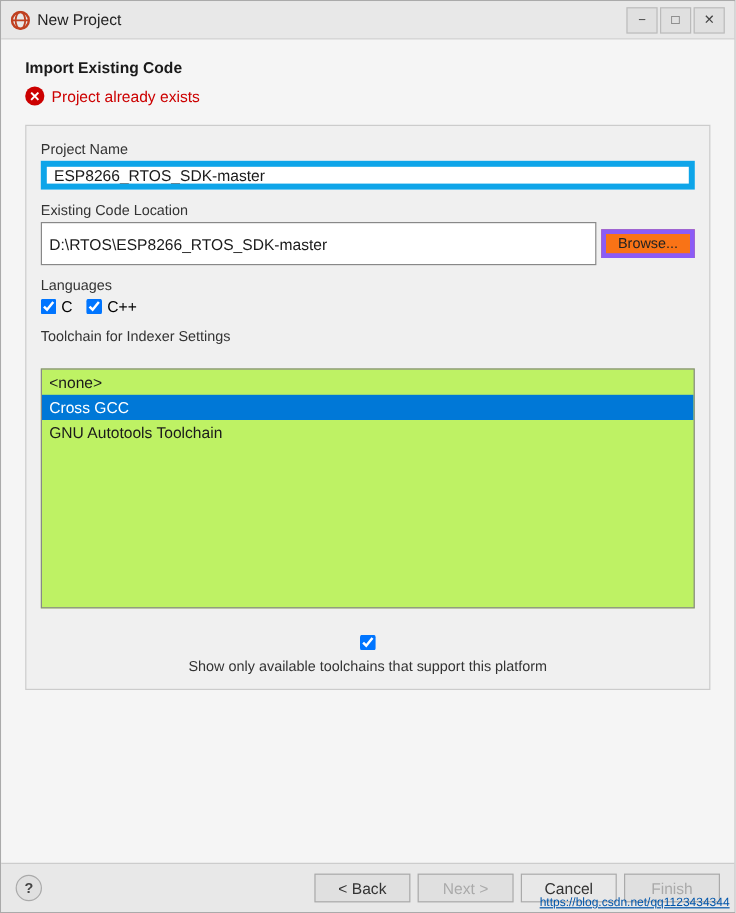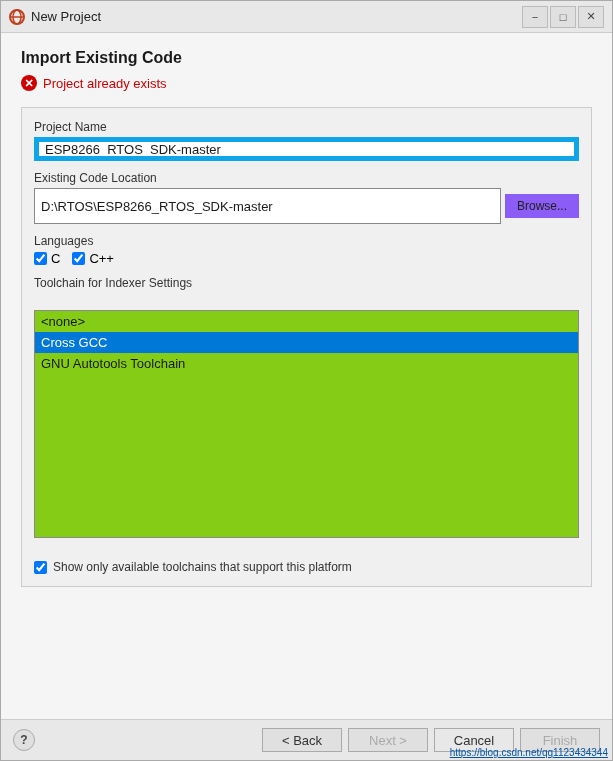--- a/index.html
+++ b/index.html
@@ -66,21 +66,21 @@
     .content {
       flex: 1;
       display: flex;
       flex-direction: column;
       padding: 16px 20px;
       background: #f5f5f5;
       overflow: hidden;
     }
 
     .page-title {
-      font-size: 16px;
+      font-size: 13px;
       font-weight: bold;
       color: #1a1a1a;
       margin-bottom: 8px;
     }
 
     .error-row {
       display: flex;
       align-items: center;
       gap: 6px;
       margin-bottom: 16px;
@@ -144,22 +144,22 @@
       background: white;
       padding: 2px 6px;
       font-size: 13px;
       color: #1a1a1a;
       outline: none;
     }
 
     .browse-btn {
       height: 24px;
       padding: 0 10px;
-      background: #8b5cf6;
-      border: 2px solid #8b5cf6;
+      background: #f97316;
+      border: 4px solid #8b5cf6;
       cursor: pointer;
       font-size: 12px;
       color: #222;
       white-space: nowrap;
     }
 
     .languages-row {
       display: flex;
       align-items: center;
       gap: 12px;
@@ -185,42 +185,43 @@
     }
 
     .toolchain-label {
       font-size: 12px;
       color: #333;
       margin-bottom: 2px;
     }
 
     .toolchain-list {
       border: 1px solid #888;
-      background: #84cc16;
-      height: 228px;
+      background: #bef264;
+      height: 200px;
       overflow-y: auto;
     }
 
     .toolchain-item {
       padding: 3px 6px;
       font-size: 13px;
       color: #1a1a1a;
       cursor: pointer;
     }
 
     .toolchain-item.selected {
       background: #0078d7;
       color: white;
     }
 
     .checkbox-platform {
       display: flex;
       align-items: center;
       gap: 6px;
       margin-top: 4px;
+      flex-direction: column;
     }
 
     .checkbox-platform input[type="checkbox"] {
       width: 13px;
       height: 13px;
       cursor: pointer;
     }
 
     .platform-label {
       font-size: 12px;

